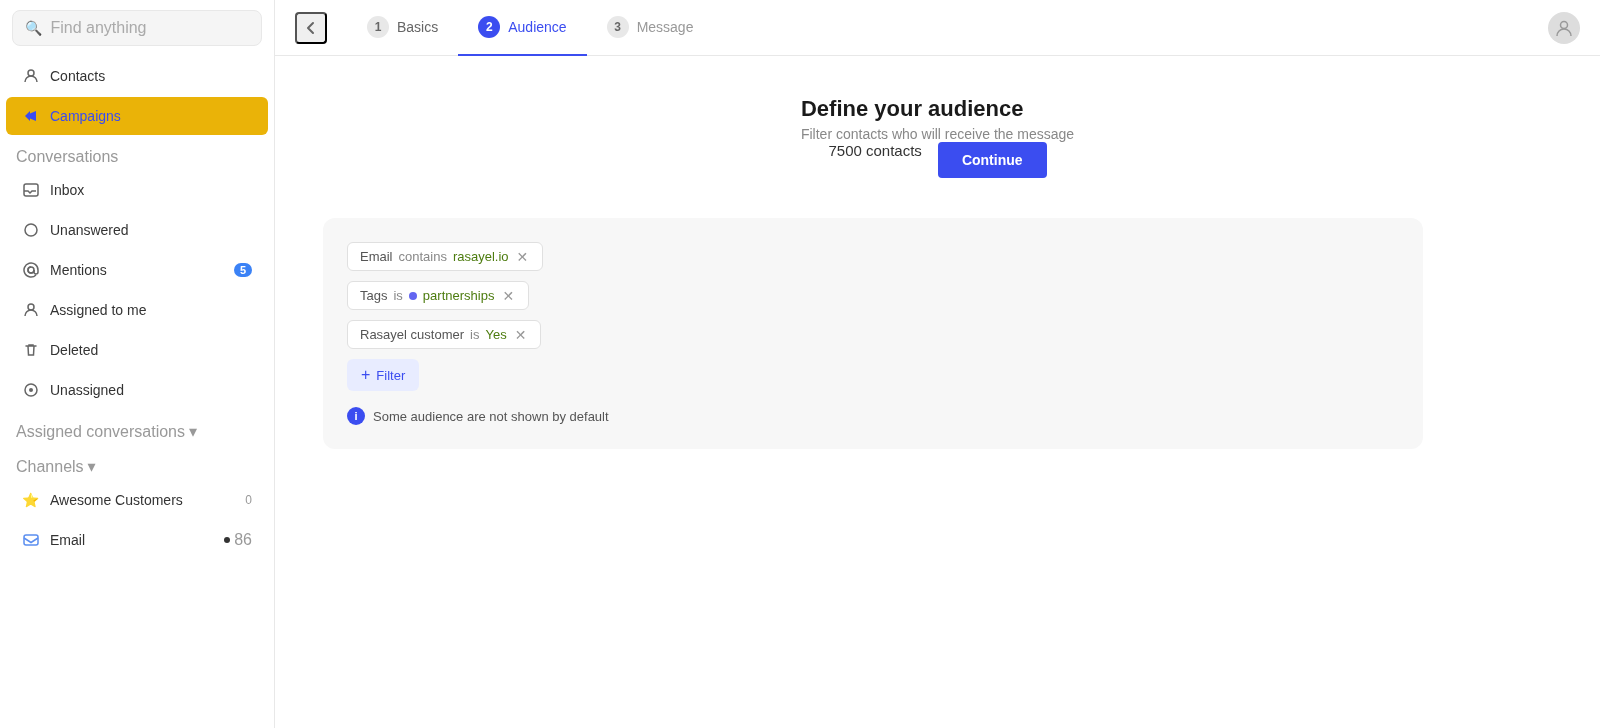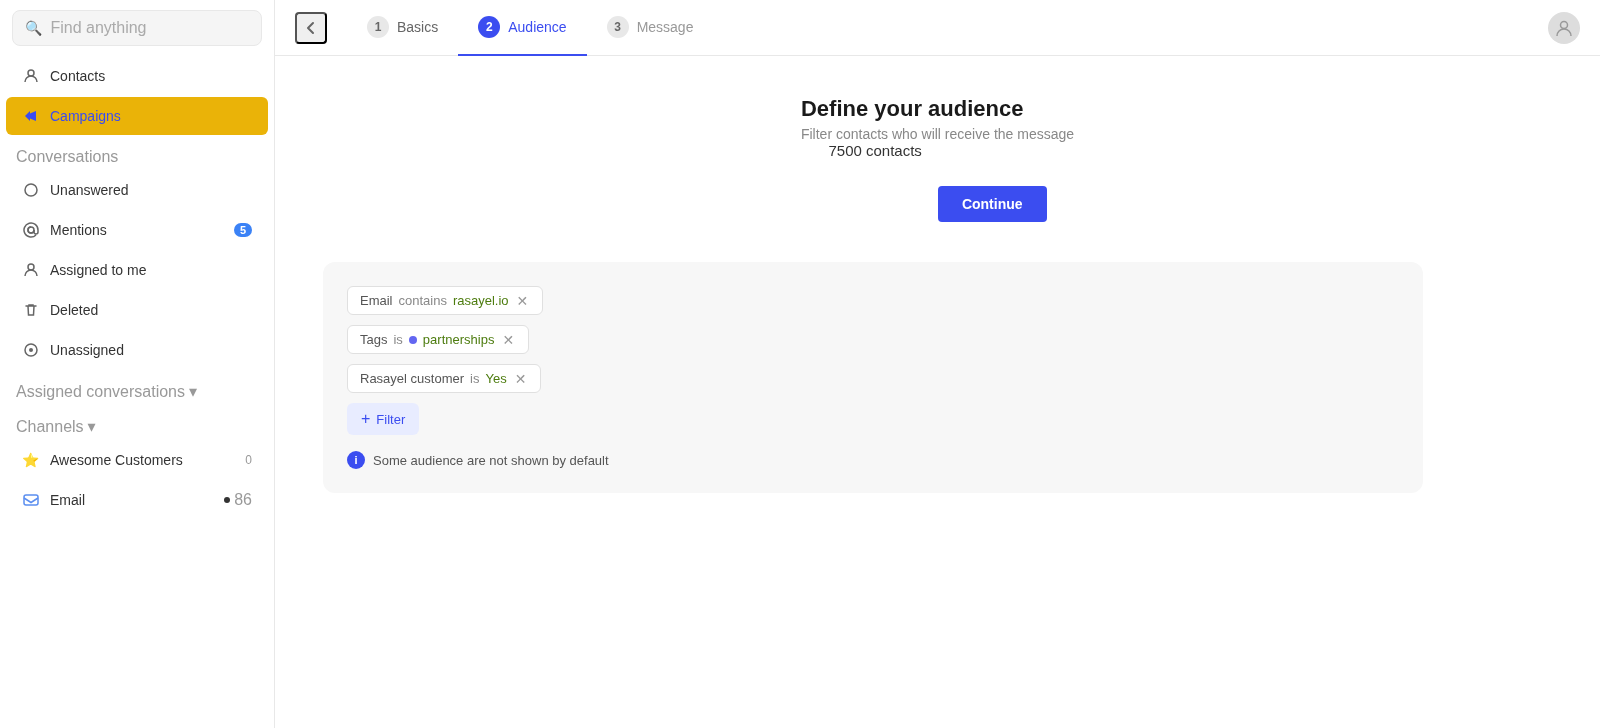--- a/index.html
+++ b/index.html
@@ -164,21 +164,20 @@
     .page-subtitle { font-size: 14px; color: #888; margin-top: 4px; }
     .header-right {
       display: flex; gap: 16px;
     }
     .contacts-count { font-size: 15px; color: #333; font-weight: 500; }
     .continue-btn {
       background: #3b4df0; color: white;
       border: none; border-radius: 4px;
       padding: 10px 24px; font-size: 14px; font-weight: 600;
       cursor: pointer;
-      margin-top: 44px;
     }
 
     
     .filter-area {
       background: #f7f7f7;
       border-radius: 12px;
       padding: 24px;
       max-width: 1100px;
     }
     .filter-row {
@@ -257,20 +256,29 @@
       <svg width="16" height="16" viewBox="0 0 16 16" fill="none">
         <path d="M2 8 L7 3 L7 13 L2 8Z" fill="#3b4df0"></path>
         <path d="M7 5.5 L13 3 L13 13 L7 10.5" fill="#3b4df0"></path>
       </svg>
     </span>
     <span>Campaigns</span>
   </div>
 
   <div class="section-label">Conversations</div>
 
+  <div class="nav-item">
+    <span class="nav-icon">
+      <svg width="16" height="16" viewBox="0 0 16 16" fill="none">
+        <rect x="1" y="2" width="14" height="12" rx="2" stroke="#666" stroke-width="1.5"></rect>
+        <path d="M1 9h4l2 2 2-2h4" stroke="#666" stroke-width="1.5" fill="none"></path>
+      </svg>
+    </span>
+    <span>Inbox</span>
+  </div>
 
   <div class="nav-item">
     <span class="nav-icon">
       <svg width="16" height="16" viewBox="0 0 16 16" fill="none">
         <circle cx="8" cy="8" r="6" stroke="#666" stroke-width="1.5"></circle>
       </svg>
     </span>
     <span>Unanswered</span>
   </div>
 

